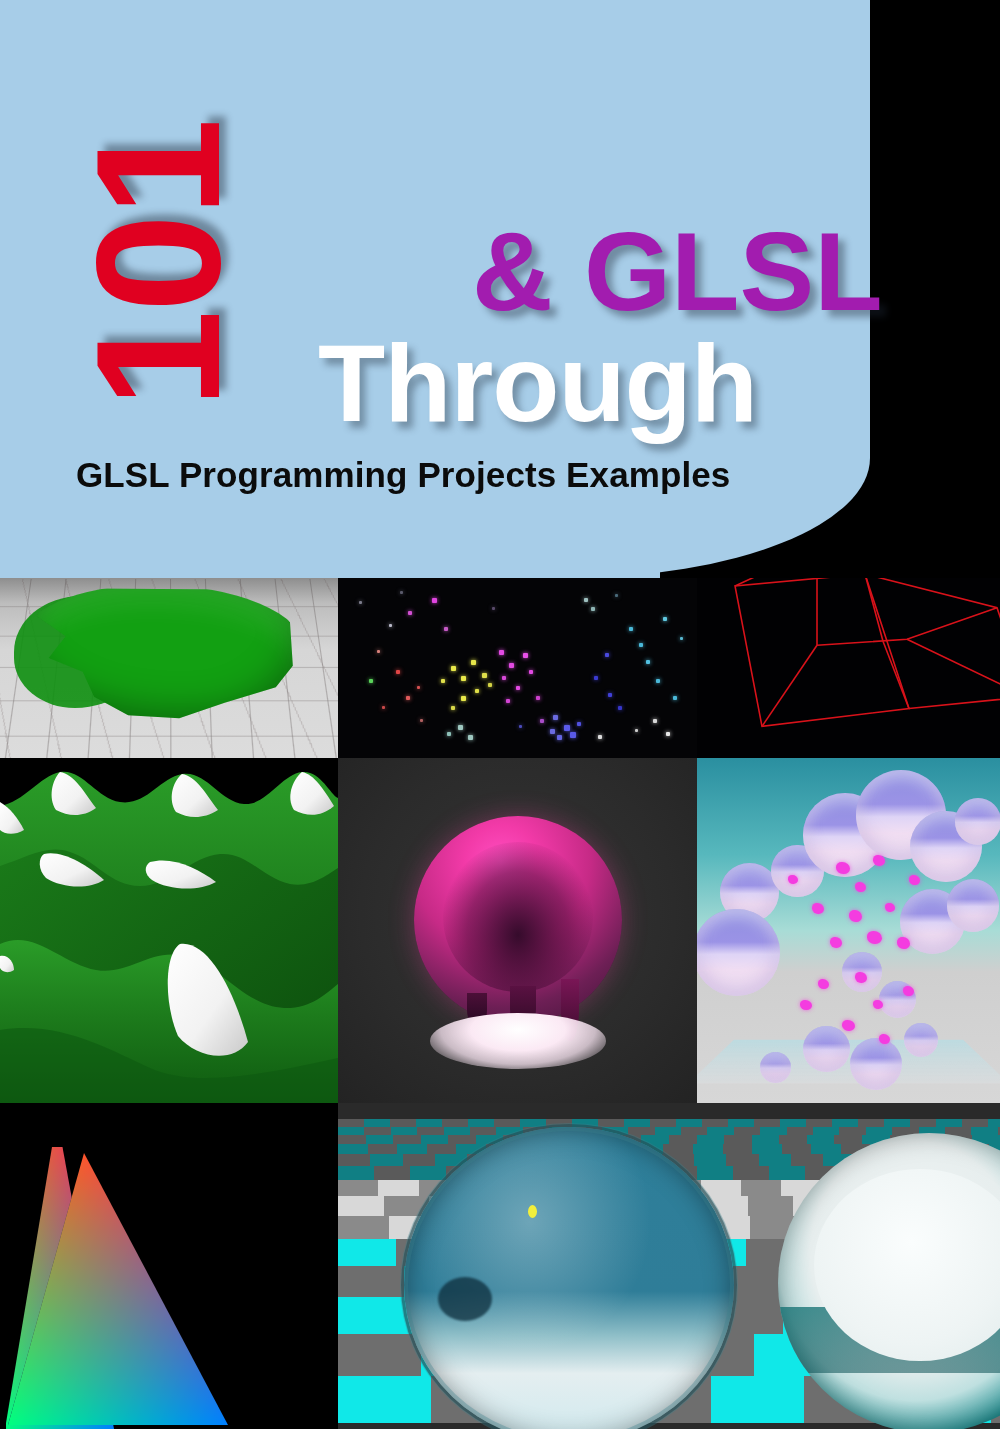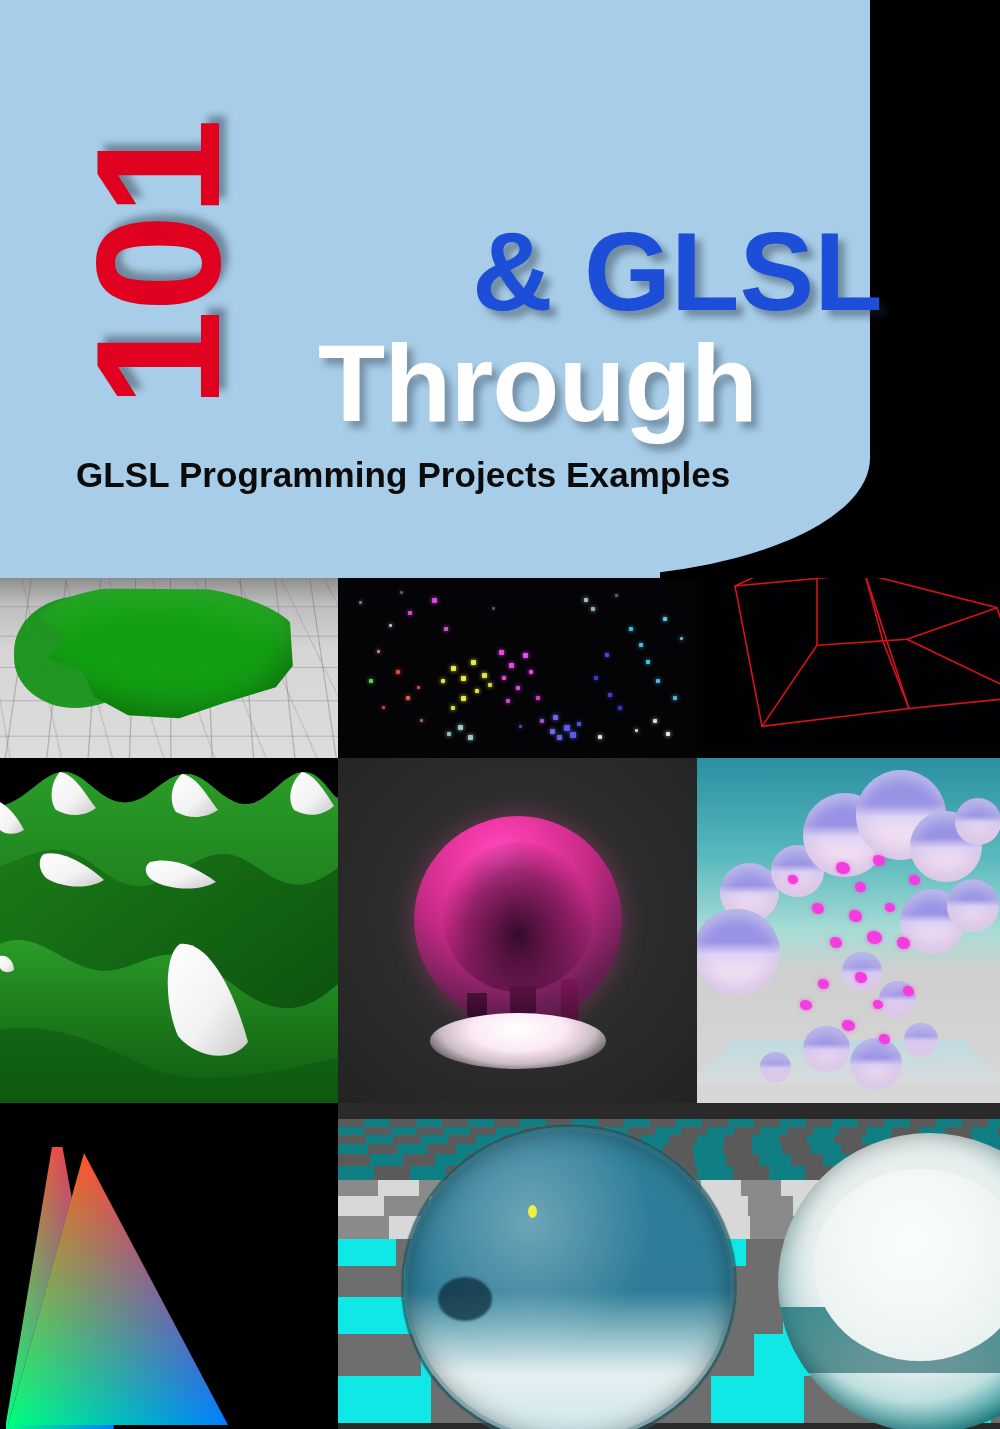--- a/index.html
+++ b/index.html
@@ -120,21 +120,21 @@
   .t101-pos{position:absolute;left:92px;top:330px;width:0;height:0;}
 
   .twebgl{position:absolute;left:246px;top:84px;
         font-family:"Liberation Sans Narrow","Liberation Sans",sans-serif;
         font-weight:bold;font-size:126px;line-height:1;color:#e00020;
         letter-spacing:-1px;white-space:nowrap;
         text-shadow:7px 7px 7px rgba(30,40,55,.40);}
 
   .tglsl{position:absolute;left:472px;top:216px;
         font-family:"Liberation Sans Narrow","Liberation Sans",sans-serif;
-        font-weight:bold;font-size:112px;line-height:1;color:#1d4ed8;
+        font-weight:bold;font-size:112px;line-height:1;color:#a21caf;
         letter-spacing:0px;white-space:nowrap;
         text-shadow:7px 7px 7px rgba(30,40,55,.40);}
 
   .tproj{position:absolute;left:318px;top:328px;
         font-family:"Liberation Sans Narrow","Liberation Sans",sans-serif;
         font-weight:bold;font-size:110px;line-height:1;color:#ffffff;
         letter-spacing:-1px;white-space:nowrap;
         text-shadow:6px 7px 7px rgba(40,55,70,.40);}
 
   .tsub{position:absolute;left:76px;top:452px;width:830px;

